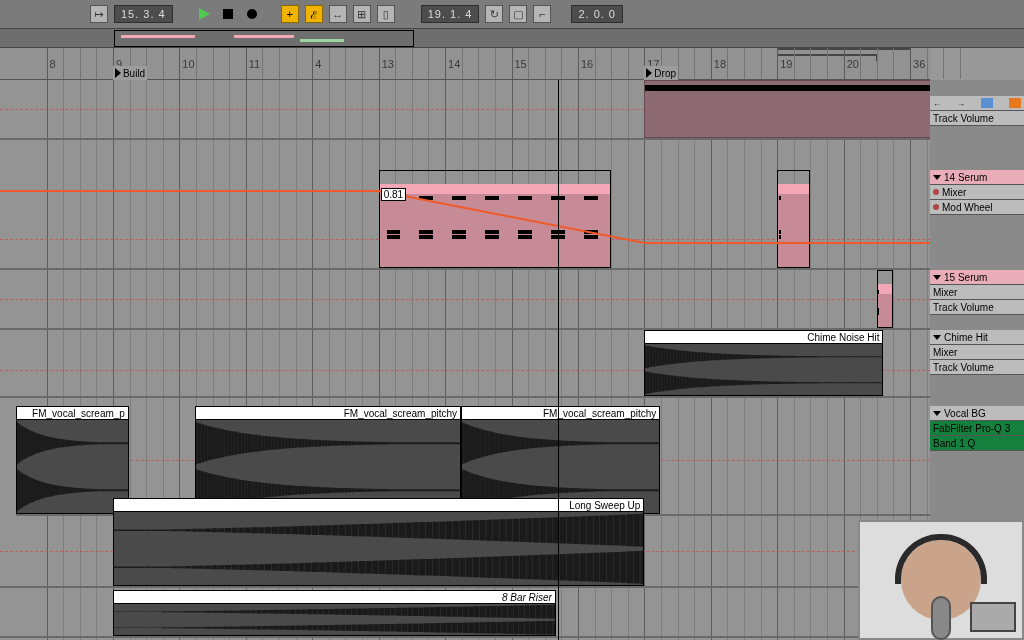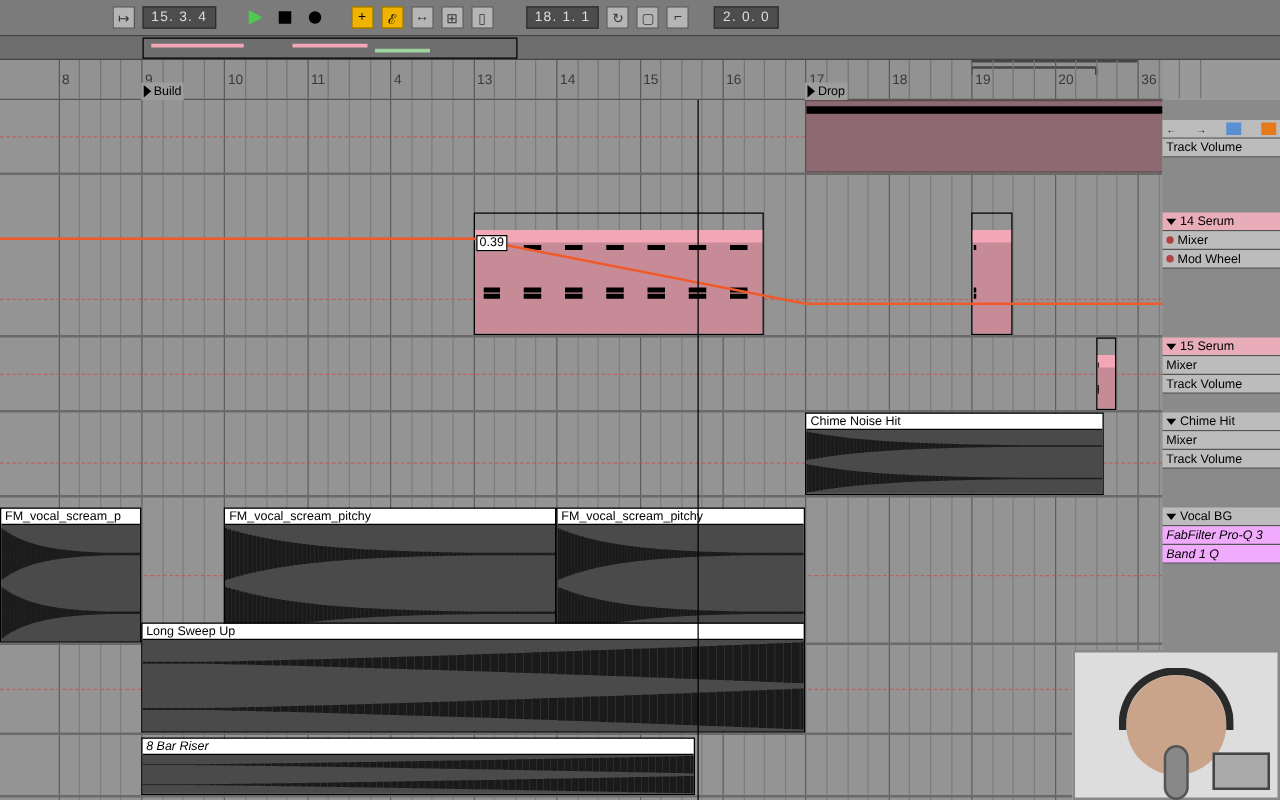--- a/index.html
+++ b/index.html
@@ -29,39 +29,39 @@
   .arrangement { position:absolute; top:80px; left:0; right:94px; bottom:0; background:#949494; overflow:hidden;}
   .trackpanel  { position:absolute; top:80px; right:0; width:94px; bottom:0; background:#8a8a8a;}
 
   .lane { position:absolute; left:0; right:0; border-bottom:2px solid #6a6a6a;}
   .lane .hline{position:absolute;left:0;right:0;border-top:1px dashed #cf4b4b;opacity:.7;}
   .grid { position:absolute; inset:0; }
   .grid .v{position:absolute;top:0;bottom:0;width:1px;background:#7d7d7d;}
   .grid .v.bar{background:#5e5e5e;}
 
   
-  .clip { position:absolute; border:1px solid #000; overflow:hidden;}
+  .clip { position:absolute; border:1px solid #000; overflow:hidden;text-align:right;}
   .clip .title{background:#fff;color:#000;font-size:10px;padding:1px 3px;height:13px;white-space:nowrap;overflow:hidden;border-bottom:1px solid #000;}
   .clip .body{position:absolute;top:13px;left:0;right:0;bottom:0;}
   .clip.midi .body{background:#c78b97;}
   .clip.midi .band{position:absolute;left:0;right:0;height:10px;top:0;background:#f3a7b6;}
   .clip.midi .note{position:absolute;height:4px;background:#000;}
   .clip.audio .body{background:#4a4a4a;}
   .clip.audio .wave{position:absolute;left:0;right:0;}
 
   .env-line{position:absolute;height:1.5px;background:#f05a28;}
   .env-val{position:absolute;background:#fff;color:#000;font-size:10px;padding:0 2px;border:1px solid #000;}
   .playhead{position:absolute;top:0;bottom:0;width:1px;background:#000;z-index:5;}
 
   
   .thead{position:absolute;left:0;right:0;font-size:10px;}
   .thead .row{display:flex;align-items:center;height:15px;padding:0 3px;border-bottom:1px solid #555;}
   .thead .pink{background:#e9adba;color:#000;}
   .thead .gr{background:#bcbcbc;color:#000;}
-  .thead .yel{background:#f0abfc;font-style:italic;}
+  .thead .yel{background:#15803d;}
   .thead .tri{width:0;height:0;border-left:4px solid transparent;border-right:4px solid transparent;border-top:5px solid #000;margin-right:3px;}
   .thead .dot{width:6px;height:6px;border-radius:3px;background:#b04545;margin-right:3px;flex-shrink:0;}
   .setrow{position:absolute; right:0; top:80px; width:94px; height:16px; background:#8a8a8a; display:flex; align-items:center; justify-content:flex-end; gap:2px; padding-right:2px;}
   .setrow .setb{background:#bbb;color:#000;font-size:9px;padding:0 3px;border:1px solid #444;}
 
   
   .pip{position:absolute;right:0;bottom:0;width:166px;height:120px;background:#ddd;border:2px solid #888;z-index:20;display:flex;align-items:center;justify-content:center;}
   .pip .person{width:80px;height:80px;border-radius:50%;background:#c9a48a;position:relative;}
   .pip .phones{position:absolute;top:-6px;left:-6px;right:-6px;height:50px;border:6px solid #2a2a2a;border-bottom:none;border-radius:45px 45px 0 0;}
   .pip .laptop{position:absolute;right:6px;bottom:6px;width:46px;height:30px;background:#aaa;border:2px solid #444;}
@@ -92,21 +92,21 @@
         <circle cx="6" cy="6" r="5" fill="#000"></circle>
       </svg>
     </div>
   <div style="width:8px"></div>
   <div class="yellowbtn">+</div>
   <div class="yellowbtn">ℰ</div>
   <div class="graybtn">↔</div>
   <div class="graybtn">⊞</div>
   <div class="graybtn">▯</div>
   <div style="width:14px"></div>
-  <div class="field">18. 1. 1</div>
+  <div class="field">19. 1. 4</div>
   <div class="graybtn">↻</div>
   <div class="graybtn">▢</div>
   <div class="graybtn">⌐</div>
   <div style="width:8px"></div>
   <div class="field">2. 0. 0</div>
 </div>
 
 <div class="overview">
   <div class="ov-brace">
     <div class="half" style="left:2%;width:25%"></div>
@@ -323,21 +323,21 @@
             </svg>
           </div>
           <div class="wave" style="top:50%;height:50%">
             <svg viewBox="0 0 100 100" preserveAspectRatio="none">
               <path d="M 0 5 L 0 95 M 1.2658227848101267 7.221759303145873 L 1.2658227848101267 92.77824069685413 M 2.5316455696202533 9.333824952933625 L 2.5316455696202533 90.66617504706637 M 3.79746835443038 11.341612791470922 L 3.79746835443038 88.65838720852908 M 5.063291139240507 13.250271267585696 L 5.063291139240507 86.7497287324143 M 6.329113924050633 15.064694638681893 L 6.329113924050633 84.93530536131811 M 7.59493670886076 16.789535520787446 L 7.59493670886076 83.21046447921256 M 8.860759493670885 18.42921681897603 L 8.860759493670885 81.57078318102397 M 10.126582278481013 19.98794306875472 L 10.126582278481013 80.01205693124528 M 11.39240506329114 21.469711217500006 L 11.39240506329114 78.5302887825 M 12.658227848101266 22.878320873587956 L 12.658227848101266 77.12167912641205 M 13.924050632911392 24.217384049500023 L 13.924050632911392 75.78261595049997 M 15.18987341772152 25.490334423888033 L 15.18987341772152 74.50966557611197 M 16.455696202531644 26.700436146348498 L 16.455696202531644 73.2995638536515 M 17.72151898734177 27.850792207483867 L 17.72151898734177 72.14920779251614 M 18.9873417721519 28.944352395713505 L 18.9873417721519 71.05564760428649 M 20.253164556962027 29.983920861237607 L 20.253164556962027 70.0160791387624 M 21.518987341772153 30.972163306549817 L 21.518987341772153 69.02783669345018 M 22.78481012658228 31.911613821936776 L 22.78481012658228 68.08838617806322 M 24.050632911392405 32.80468138349249 L 24.050632911392405 67.1953186165075 M 25.31645569620253 33.65365603030989 L 25.31645569620253 66.34634396969011 M 26.582278481012654 34.460714736689475 L 26.582278481012654 65.53928526331052 M 27.848101265822784 35.22792699442276 L 27.848101265822784 64.77207300557724 M 29.11392405063291 35.95726011946479 L 29.11392405063291 64.04273988053521 M 30.37974683544304 36.650584296603384 L 30.37974683544304 63.349415703396616 M 31.645569620253166 37.30967737506078 L 31.645569620253166 62.69032262493922 M 32.91139240506329 37.93622942732481 L 32.91139240506329 62.06377057267519 M 34.177215189873415 38.53184708289944 L 34.177215189873415 61.46815291710056 M 35.44303797468354 39.09805764808761 L 35.44303797468354 60.90194235191239 M 36.708860759493675 39.63631302237031 L 36.708860759493675 60.36368697762969 M 37.9746835443038 40.147993421424545 L 37.9746835443038 59.852006578575455 M 39.24050632911392 40.63441091632686 L 39.24050632911392 59.36558908367314 M 40.50632911392405 41.0968127980178 L 40.50632911392405 58.9031872019822 M 41.77215189873418 41.53638477565454 L 41.77215189873418 58.46361522434546 M 43.037974683544306 41.95425401705313 L 43.037974683544306 58.04574598294687 M 44.303797468354425 42.3514920390167 L 44.303797468354425 57.6485079609833 M 45.56962025316456 42.72911745496114 L 45.56962025316456 57.27088254503886 M 46.835443037974684 43.08809858688383 L 46.835443037974684 56.91190141311617 M 48.10126582278481 43.42935594837312 L 48.10126582278481 56.57064405162688 M 49.36708860759494 43.75376460502561 L 49.36708860759494 56.24623539497439 M 50.63291139240506 44.06215641832391 L 50.63291139240506 55.93784358167609 M 51.89873417721519 44.355322178728656 L 51.89873417721519 55.644677821271344 M 53.16455696202531 44.63401363345468 L 53.16455696202531 55.36598636654532 M 54.43037974683544 44.89894541413081 L 54.43037974683544 55.10105458586919 M 55.69620253164557 45.15079686928658 L 55.69620253164557 54.84920313071342 M 56.9620253164557 45.39021380636451 L 56.9620253164557 54.60978619363549 M 58.22784810126582 45.617810147725024 L 58.22784810126582 54.382189852274976 M 59.49367088607595 45.834169504890426 L 59.49367088607595 54.165830495109574 M 60.75949367088608 46.03984667506462 L 60.75949367088608 53.96015332493538 M 62.0253164556962 46.23536906376593 L 62.0253164556962 53.76463093623407 M 63.29113924050633 46.42123803722124 L 63.29113924050633 53.57876196277876 M 64.55696202531645 46.59793020798898 L 64.55696202531645 53.40206979201102 M 65.82278481012658 46.76589865710791 L 65.82278481012658 53.23410134289209 M 67.08860759493672 46.925574095905404 L 67.08860759493672 53.074425904094596 M 68.35443037974683 47.0773659704444 L 68.35443037974683 52.9226340295556 M 69.62025316455697 47.2216635114412 L 69.62025316455697 52.7783364885588 M 70.88607594936708 47.3588367323462 L 70.88607594936708 52.6411632676538 M 72.15189873417721 47.489237378147024 L 72.15189873417721 52.510762621852976 M 73.41772151898735 47.61319982732686 L 73.41772151898735 52.38680017267314 M 74.68354430379746 47.73104194929101 L 74.68354430379746 52.26895805070899 M 75.9493670886076 47.75 L 75.9493670886076 52.25 M 77.21518987341773 47.75 L 77.21518987341773 52.25 M 78.48101265822784 47.75 L 78.48101265822784 52.25 M 79.74683544303798 47.75 L 79.74683544303798 52.25 M 81.0126582278481 47.75 L 81.0126582278481 52.25 M 82.27848101265823 47.75 L 82.27848101265823 52.25 M 83.54430379746836 47.75 L 83.54430379746836 52.25 M 84.81012658227847 47.75 L 84.81012658227847 52.25 M 86.07594936708861 47.75 L 86.07594936708861 52.25 M 87.34177215189874 47.75 L 87.34177215189874 52.25 M 88.60759493670885 47.75 L 88.60759493670885 52.25 M 89.87341772151899 47.75 L 89.87341772151899 52.25 M 91.13924050632912 47.75 L 91.13924050632912 52.25 M 92.40506329113924 47.75 L 92.40506329113924 52.25 M 93.67088607594937 47.75 L 93.67088607594937 52.25 M 94.9367088607595 47.75 L 94.9367088607595 52.25 M 96.20253164556962 47.75 L 96.20253164556962 52.25 M 97.46835443037975 47.75 L 97.46835443037975 52.25 M 98.73417721518987 47.75 L 98.73417721518987 52.25 M 100 47.75 L 100 52.25 " stroke="#1a1a1a" stroke-width="1.2"></path>
             </svg>
           </div>
         </div>
       </div>
     </div>
-  <div class="lane" id="lane-vocal" style="top:326px;height:110px;">
+  <div class="lane" id="lane-vocal" style="top:326px;height:110px;margin-left:16px;">
     <div class="hline" style="top:50%"></div>
   <div class="clip audio" style="left: 0px; width: 112.929px; top: 0px; height: 100%;">
         <div class="title">FM_vocal_scream_p</div>
         <div class="body">
           <div class="wave" style="top:0;height:50%">
             <svg viewBox="0 0 100 100" preserveAspectRatio="none">
               <path d="M 0 5 L 0 95 M 1.2658227848101267 7.221759303145873 L 1.2658227848101267 92.77824069685413 M 2.5316455696202533 9.333824952933625 L 2.5316455696202533 90.66617504706637 M 3.79746835443038 11.341612791470922 L 3.79746835443038 88.65838720852908 M 5.063291139240507 13.250271267585696 L 5.063291139240507 86.7497287324143 M 6.329113924050633 15.064694638681893 L 6.329113924050633 84.93530536131811 M 7.59493670886076 16.789535520787446 L 7.59493670886076 83.21046447921256 M 8.860759493670885 18.42921681897603 L 8.860759493670885 81.57078318102397 M 10.126582278481013 19.98794306875472 L 10.126582278481013 80.01205693124528 M 11.39240506329114 21.469711217500006 L 11.39240506329114 78.5302887825 M 12.658227848101266 22.878320873587956 L 12.658227848101266 77.12167912641205 M 13.924050632911392 24.217384049500023 L 13.924050632911392 75.78261595049997 M 15.18987341772152 25.490334423888033 L 15.18987341772152 74.50966557611197 M 16.455696202531644 26.700436146348498 L 16.455696202531644 73.2995638536515 M 17.72151898734177 27.850792207483867 L 17.72151898734177 72.14920779251614 M 18.9873417721519 28.944352395713505 L 18.9873417721519 71.05564760428649 M 20.253164556962027 29.983920861237607 L 20.253164556962027 70.0160791387624 M 21.518987341772153 30.972163306549817 L 21.518987341772153 69.02783669345018 M 22.78481012658228 31.911613821936776 L 22.78481012658228 68.08838617806322 M 24.050632911392405 32.80468138349249 L 24.050632911392405 67.1953186165075 M 25.31645569620253 33.65365603030989 L 25.31645569620253 66.34634396969011 M 26.582278481012654 34.460714736689475 L 26.582278481012654 65.53928526331052 M 27.848101265822784 35.22792699442276 L 27.848101265822784 64.77207300557724 M 29.11392405063291 35.95726011946479 L 29.11392405063291 64.04273988053521 M 30.37974683544304 36.650584296603384 L 30.37974683544304 63.349415703396616 M 31.645569620253166 37.30967737506078 L 31.645569620253166 62.69032262493922 M 32.91139240506329 37.93622942732481 L 32.91139240506329 62.06377057267519 M 34.177215189873415 38.53184708289944 L 34.177215189873415 61.46815291710056 M 35.44303797468354 39.09805764808761 L 35.44303797468354 60.90194235191239 M 36.708860759493675 39.63631302237031 L 36.708860759493675 60.36368697762969 M 37.9746835443038 40.147993421424545 L 37.9746835443038 59.852006578575455 M 39.24050632911392 40.63441091632686 L 39.24050632911392 59.36558908367314 M 40.50632911392405 41.0968127980178 L 40.50632911392405 58.9031872019822 M 41.77215189873418 41.53638477565454 L 41.77215189873418 58.46361522434546 M 43.037974683544306 41.95425401705313 L 43.037974683544306 58.04574598294687 M 44.303797468354425 42.3514920390167 L 44.303797468354425 57.6485079609833 M 45.56962025316456 42.72911745496114 L 45.56962025316456 57.27088254503886 M 46.835443037974684 43.08809858688383 L 46.835443037974684 56.91190141311617 M 48.10126582278481 43.42935594837312 L 48.10126582278481 56.57064405162688 M 49.36708860759494 43.75376460502561 L 49.36708860759494 56.24623539497439 M 50.63291139240506 44.06215641832391 L 50.63291139240506 55.93784358167609 M 51.89873417721519 44.355322178728656 L 51.89873417721519 55.644677821271344 M 53.16455696202531 44.63401363345468 L 53.16455696202531 55.36598636654532 M 54.43037974683544 44.89894541413081 L 54.43037974683544 55.10105458586919 M 55.69620253164557 45.15079686928658 L 55.69620253164557 54.84920313071342 M 56.9620253164557 45.39021380636451 L 56.9620253164557 54.60978619363549 M 58.22784810126582 45.617810147725024 L 58.22784810126582 54.382189852274976 M 59.49367088607595 45.834169504890426 L 59.49367088607595 54.165830495109574 M 60.75949367088608 46.03984667506462 L 60.75949367088608 53.96015332493538 M 62.0253164556962 46.23536906376593 L 62.0253164556962 53.76463093623407 M 63.29113924050633 46.42123803722124 L 63.29113924050633 53.57876196277876 M 64.55696202531645 46.59793020798898 L 64.55696202531645 53.40206979201102 M 65.82278481012658 46.76589865710791 L 65.82278481012658 53.23410134289209 M 67.08860759493672 46.925574095905404 L 67.08860759493672 53.074425904094596 M 68.35443037974683 47.0773659704444 L 68.35443037974683 52.9226340295556 M 69.62025316455697 47.2216635114412 L 69.62025316455697 52.7783364885588 M 70.88607594936708 47.3588367323462 L 70.88607594936708 52.6411632676538 M 72.15189873417721 47.489237378147024 L 72.15189873417721 52.510762621852976 M 73.41772151898735 47.61319982732686 L 73.41772151898735 52.38680017267314 M 74.68354430379746 47.73104194929101 L 74.68354430379746 52.26895805070899 M 75.9493670886076 47.75 L 75.9493670886076 52.25 M 77.21518987341773 47.75 L 77.21518987341773 52.25 M 78.48101265822784 47.75 L 78.48101265822784 52.25 M 79.74683544303798 47.75 L 79.74683544303798 52.25 M 81.0126582278481 47.75 L 81.0126582278481 52.25 M 82.27848101265823 47.75 L 82.27848101265823 52.25 M 83.54430379746836 47.75 L 83.54430379746836 52.25 M 84.81012658227847 47.75 L 84.81012658227847 52.25 M 86.07594936708861 47.75 L 86.07594936708861 52.25 M 87.34177215189874 47.75 L 87.34177215189874 52.25 M 88.60759493670885 47.75 L 88.60759493670885 52.25 M 89.87341772151899 47.75 L 89.87341772151899 52.25 M 91.13924050632912 47.75 L 91.13924050632912 52.25 M 92.40506329113924 47.75 L 92.40506329113924 52.25 M 93.67088607594937 47.75 L 93.67088607594937 52.25 M 94.9367088607595 47.75 L 94.9367088607595 52.25 M 96.20253164556962 47.75 L 96.20253164556962 52.25 M 97.46835443037975 47.75 L 97.46835443037975 52.25 M 98.73417721518987 47.75 L 98.73417721518987 52.25 M 100 47.75 L 100 52.25 " stroke="#1a1a1a" stroke-width="1.2"></path>
             </svg>
           </div>
           <div class="wave" style="top:50%;height:50%">
@@ -409,21 +409,21 @@
             <svg viewBox="0 0 100 100" preserveAspectRatio="none">
               <path d="M 0 47.75 L 0 52.25 M 1.2658227848101267 47.75 L 1.2658227848101267 52.25 M 2.5316455696202533 47.75 L 2.5316455696202533 52.25 M 3.79746835443038 47.75 L 3.79746835443038 52.25 M 5.063291139240507 47.75 L 5.063291139240507 52.25 M 6.329113924050633 47.75 L 6.329113924050633 52.25 M 7.59493670886076 47.75 L 7.59493670886076 52.25 M 8.860759493670885 47.75 L 8.860759493670885 52.25 M 10.126582278481013 47.70747395568001 L 10.126582278481013 52.29252604431999 M 11.39240506329114 47.328147018945266 L 11.39240506329114 52.671852981054734 M 12.658227848101266 46.935939790040166 L 12.658227848101266 53.064060209959834 M 13.924050632911392 46.53177083641216 L 13.924050632911392 53.46822916358784 M 15.18987341772152 46.116414106088286 L 15.18987341772152 53.883585893911714 M 16.455696202531644 45.690532070499316 L 16.455696202531644 54.309467929500684 M 17.72151898734177 45.25469926185462 L 17.72151898734177 54.74530073814538 M 18.9873417721519 44.80941948773986 L 18.9873417721519 55.19058051226014 M 20.253164556962027 44.35513873617545 L 20.253164556962027 55.64486126382455 M 21.518987341772153 43.89225505571544 L 21.518987341772153 56.10774494428456 M 22.78481012658228 43.421126258191 L 22.78481012658228 56.578873741809 M 24.050632911392405 42.942076019710065 L 24.050632911392405 57.057923980289935 M 25.31645569620253 42.455398780711 L 25.31645569620253 57.544601219289 M 26.582278481012654 41.961363730331534 L 26.582278481012654 58.038636269668466 M 27.848101265822784 41.460218082097825 L 27.848101265822784 58.539781917902175 M 29.11392405063291 40.952189793768035 L 29.11392405063291 59.047810206231965 M 30.37974683544304 40.43748984593094 L 30.37974683544304 59.56251015406906 M 31.645569620253166 39.91631416650063 L 31.645569620253166 60.08368583349937 M 32.91139240506329 39.3888452682123 L 32.91139240506329 60.6111547317877 M 34.177215189873415 38.85525365139565 L 34.177215189873415 61.14474634860435 M 35.44303797468354 38.31569901318161 L 35.44303797468354 61.68430098681839 M 36.708860759493675 37.77033129585969 L 36.708860759493675 62.22966870414031 M 37.9746835443038 37.21929160062787 L 37.9746835443038 62.78070839937213 M 39.24050632911392 36.66271298795771 L 39.24050632911392 63.33728701204229 M 40.50632911392405 36.100721181870554 L 40.50632911392405 63.899278818129446 M 41.77215189873418 35.53343519232097 L 41.77215189873418 64.46656480767903 M 43.037974683544306 34.96096786741681 L 43.037974683544306 65.03903213258319 M 44.303797468354425 34.38342638522824 L 44.303797468354425 65.61657361477177 M 45.56962025316456 33.80091269334058 L 45.56962025316456 66.19908730665942 M 46.835443037974684 33.21352390300838 L 46.835443037974684 66.78647609699162 M 48.10126582278481 32.62135264370586 L 48.10126582278481 67.37864735629414 M 49.36708860759494 32.024487382995574 L 49.36708860759494 67.97551261700443 M 50.63291139240506 31.423012715914215 L 50.63291139240506 68.57698728408579 M 51.89873417721519 30.817009627473553 L 51.89873417721519 69.18299037252645 M 53.16455696202531 30.2065557313717 L 53.16455696202531 69.79344426862829 M 54.43037974683544 29.59172548758837 L 54.43037974683544 70.40827451241162 M 55.69620253164557 28.972590401181613 L 55.69620253164557 71.0274095988184 M 56.9620253164557 28.349219204302095 L 56.9620253164557 71.6507807956979 M 58.22784810126582 27.721678023184797 L 58.22784810126582 72.2783219768152 M 59.49367088607595 27.09003053165867 L 59.49367088607595 72.90996946834133 M 60.75949367088608 26.454338092527696 L 60.75949367088608 73.54566190747231 M 62.0253164556962 25.81465988801517 L 62.0253164556962 74.18534011198483 M 63.29113924050633 25.171053040323933 L 63.29113924050633 74.82894695967607 M 64.55696202531645 24.523572723245007 L 64.55696202531645 75.47642727675499 M 65.82278481012658 23.872272265642195 L 65.82278481012658 76.1277277343578 M 67.08860759493672 23.21720324754963 L 67.08860759493672 76.78279675245037 M 68.35443037974683 22.558415589539194 L 68.35443037974683 77.4415844104608 M 69.62025316455697 21.89595763594569 L 69.62025316455697 78.10404236405431 M 70.88607594936708 21.22987623247608 L 70.88607594936708 78.77012376752393 M 72.15189873417721 20.560216798675754 L 72.15189873417721 79.43978320132425 M 73.41772151898735 19.88702339567699 L 73.41772151898735 80.11297660432301 M 74.68354430379746 19.21033878961322 L 74.68354430379746 80.78966121038678 M 75.9493670886076 18.530204511045117 L 75.9493670886076 81.46979548895489 M 77.21518987341773 17.846660910712096 L 77.21518987341773 82.1533390892879 M 78.48101265822784 17.159747211892842 L 78.48101265822784 82.84025278810716 M 79.74683544303798 16.469501559632853 L 79.74683544303798 83.53049844036715 M 81.0126582278481 15.775961067073212 L 81.0126582278481 84.22403893292679 M 82.27848101265823 15.079161859094079 L 82.27848101265823 84.92083814090591 M 83.54430379746836 14.379139113467573 L 83.54430379746836 85.62086088653243 M 84.81012658227847 13.675927099697866 L 84.81012658227847 86.32407290030213 M 86.07594936708861 12.969559215711058 L 86.07594936708861 87.03044078428894 M 87.34177215189874 12.260068022543955 L 87.34177215189874 87.73993197745605 M 88.60759493670885 11.547485277168242 L 88.60759493670885 88.45251472283175 M 89.87341772151899 10.831841963575634 L 89.87341772151899 89.16815803642436 M 91.13924050632912 10.113168322239403 L 91.13924050632912 89.8868316777606 M 92.40506329113924 9.391493878058377 L 92.40506329113924 90.60850612194162 M 93.67088607594937 8.666847466881578 L 93.67088607594937 91.33315253311842 M 94.9367088607595 7.939257260703549 L 94.9367088607595 92.06074273929644 M 96.20253164556962 7.208750791614143 L 96.20253164556962 92.79124920838586 M 97.46835443037975 6.47535497457983 L 97.46835443037975 93.52464502542017 M 98.73417721518987 5.73909612912788 L 98.73417721518987 94.26090387087211 M 100 5 L 100 95 " stroke="#1a1a1a" stroke-width="1.2"></path>
             </svg>
           </div>
         </div>
       </div>
     </div>
 
   <div class="env-line" id="env1" style="left: 0px; width: 378.643px; top: 110px;"></div>
   <div class="env-line" id="env2" style="left: 378.643px; width: 270.755px; top: 110px; transform-origin: left top; transform: rotate(0.193257rad);"></div>
-  <div class="env-val" id="envval" style="left: 380.643px; top: 108px;">0.39</div>
+  <div class="env-val" id="envval" style="left: 380.643px; top: 108px;">0.81</div>
 <div class="env-line" style="left: 644.357px; width: 285.643px; top: 162px;"></div>
   </div>
 
 <div class="trackpanel">
   <div class="thead" style="top:16px">
     <div class="row gr" style="justify-content:space-between">
         <span class="larr" style="font-size:8px">←</span>
         <span class="larr" style="font-size:8px">→</span>
         <span class="bluesq" style="width:12px;height:10px;background:#5a8fd4"></span>
         <span class="orangesq" style="width:12px;height:10px;background:#e67a1a"></span>

